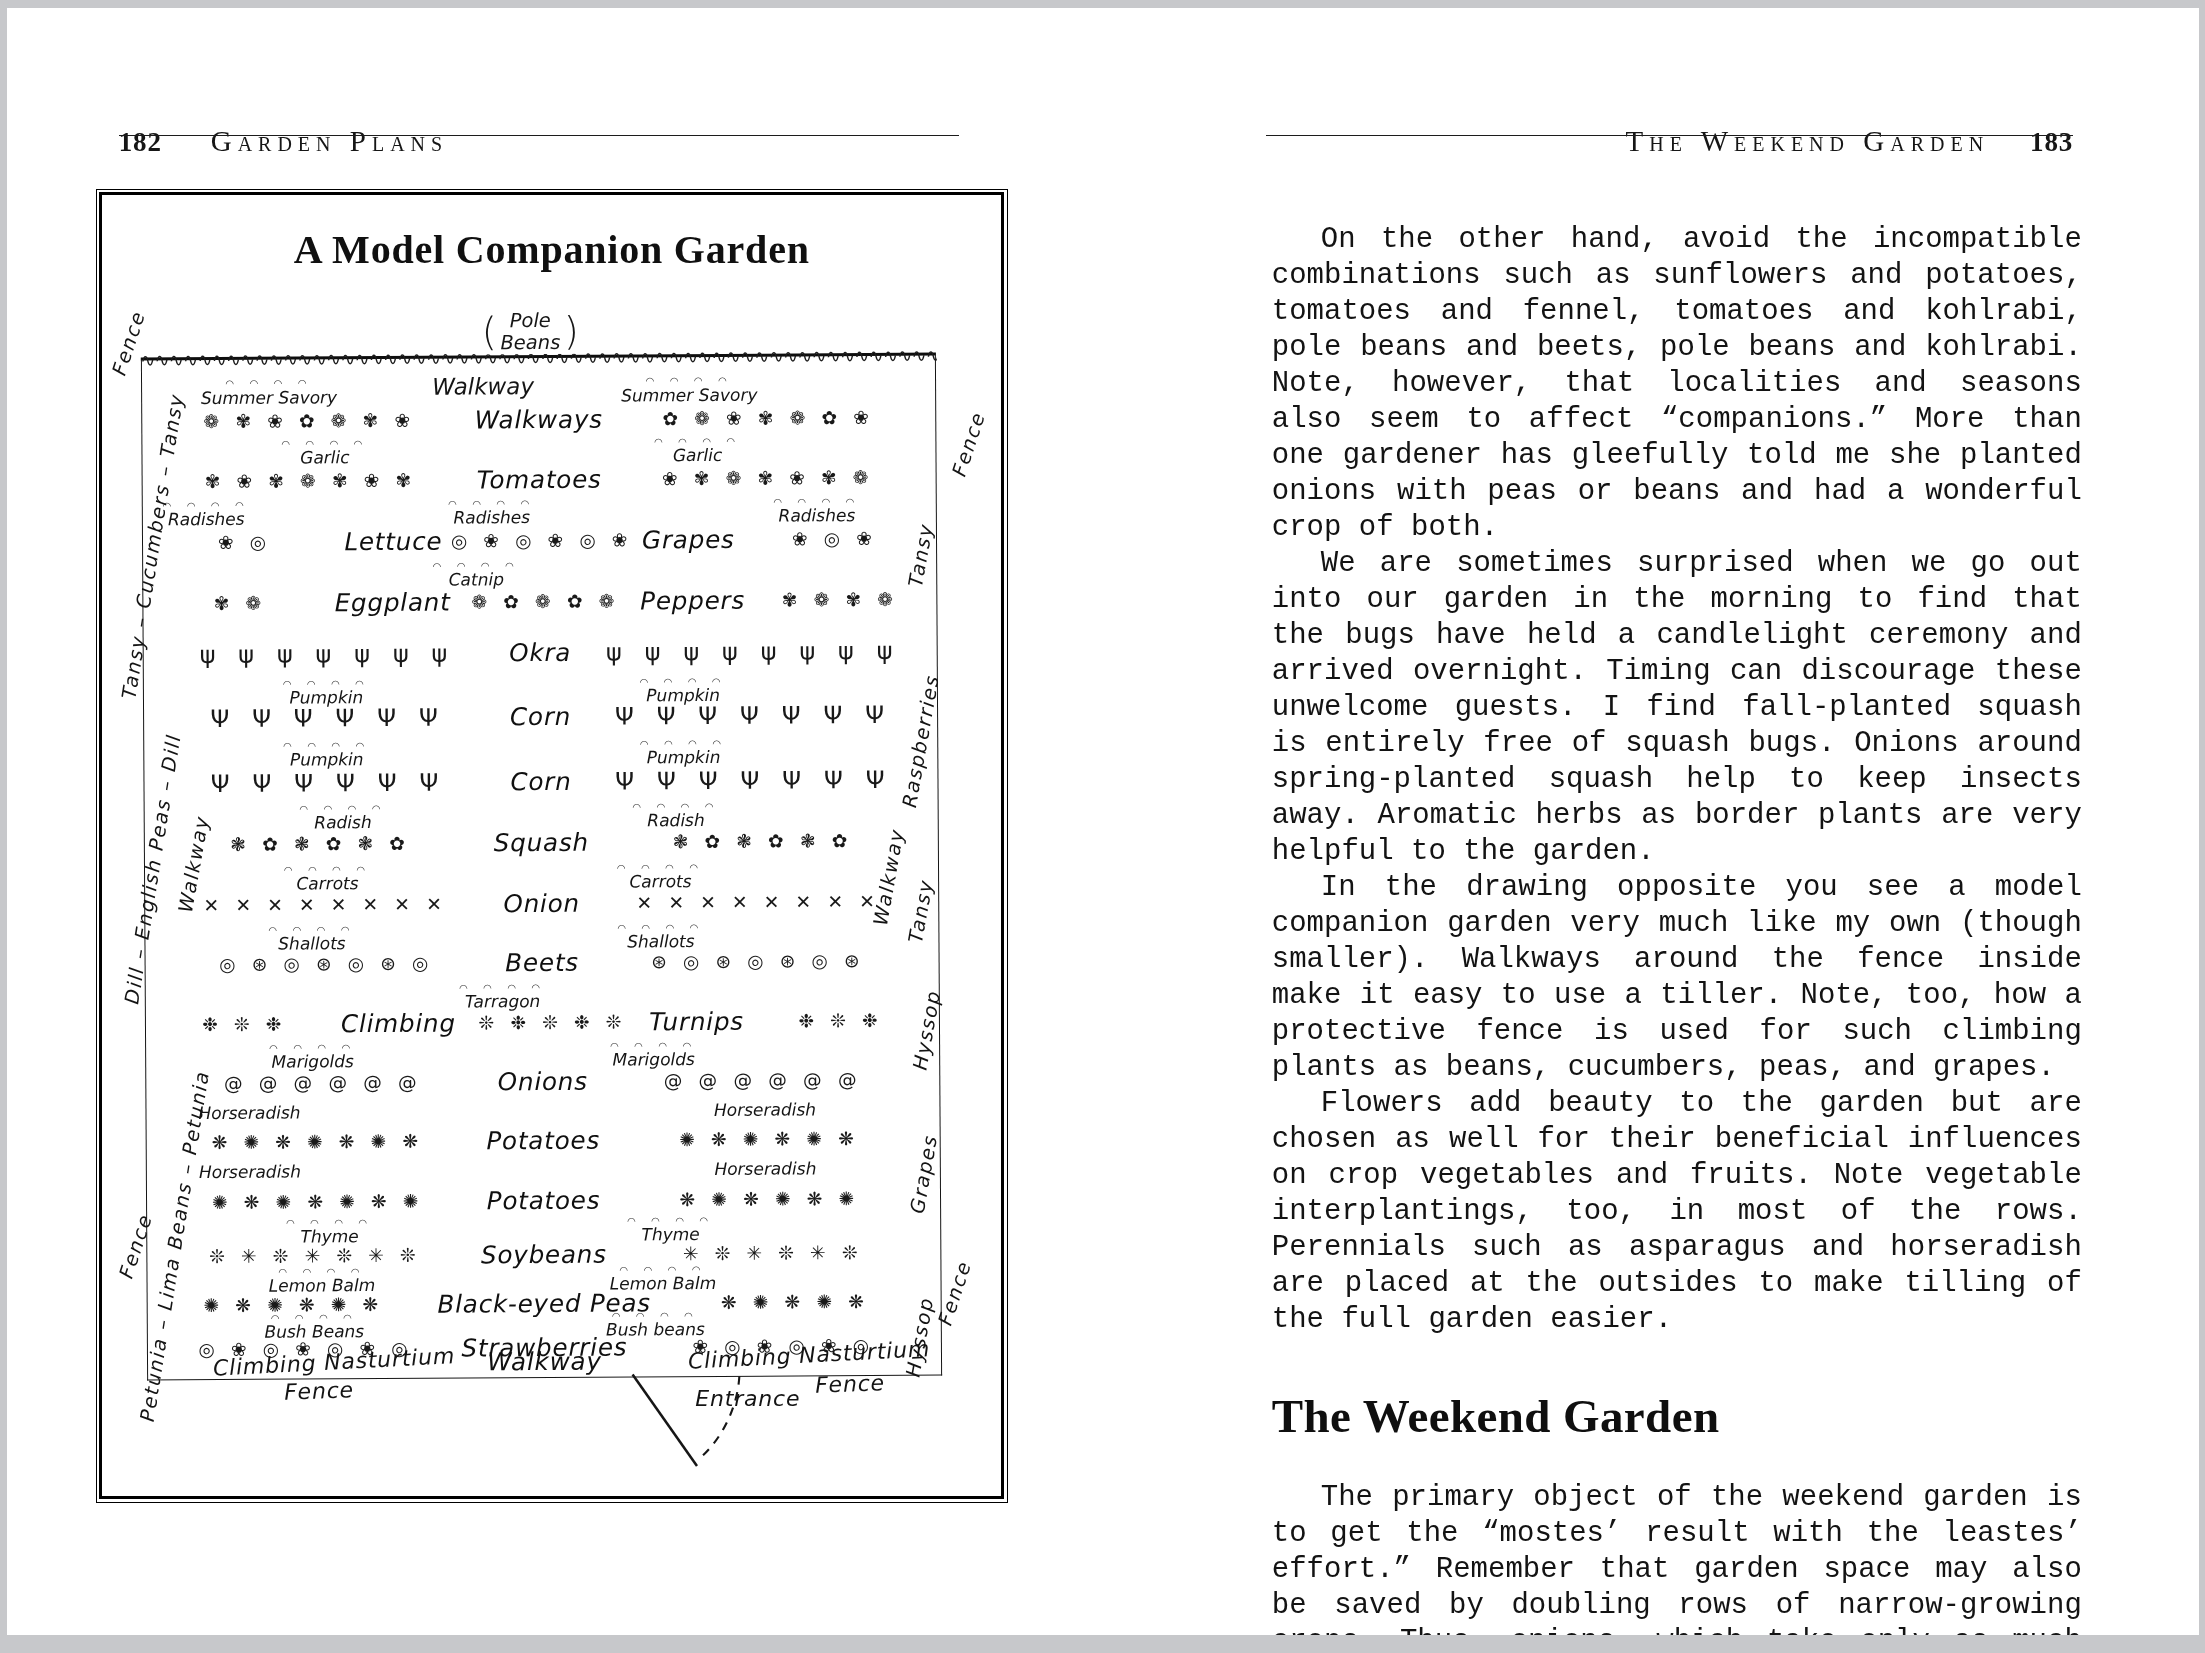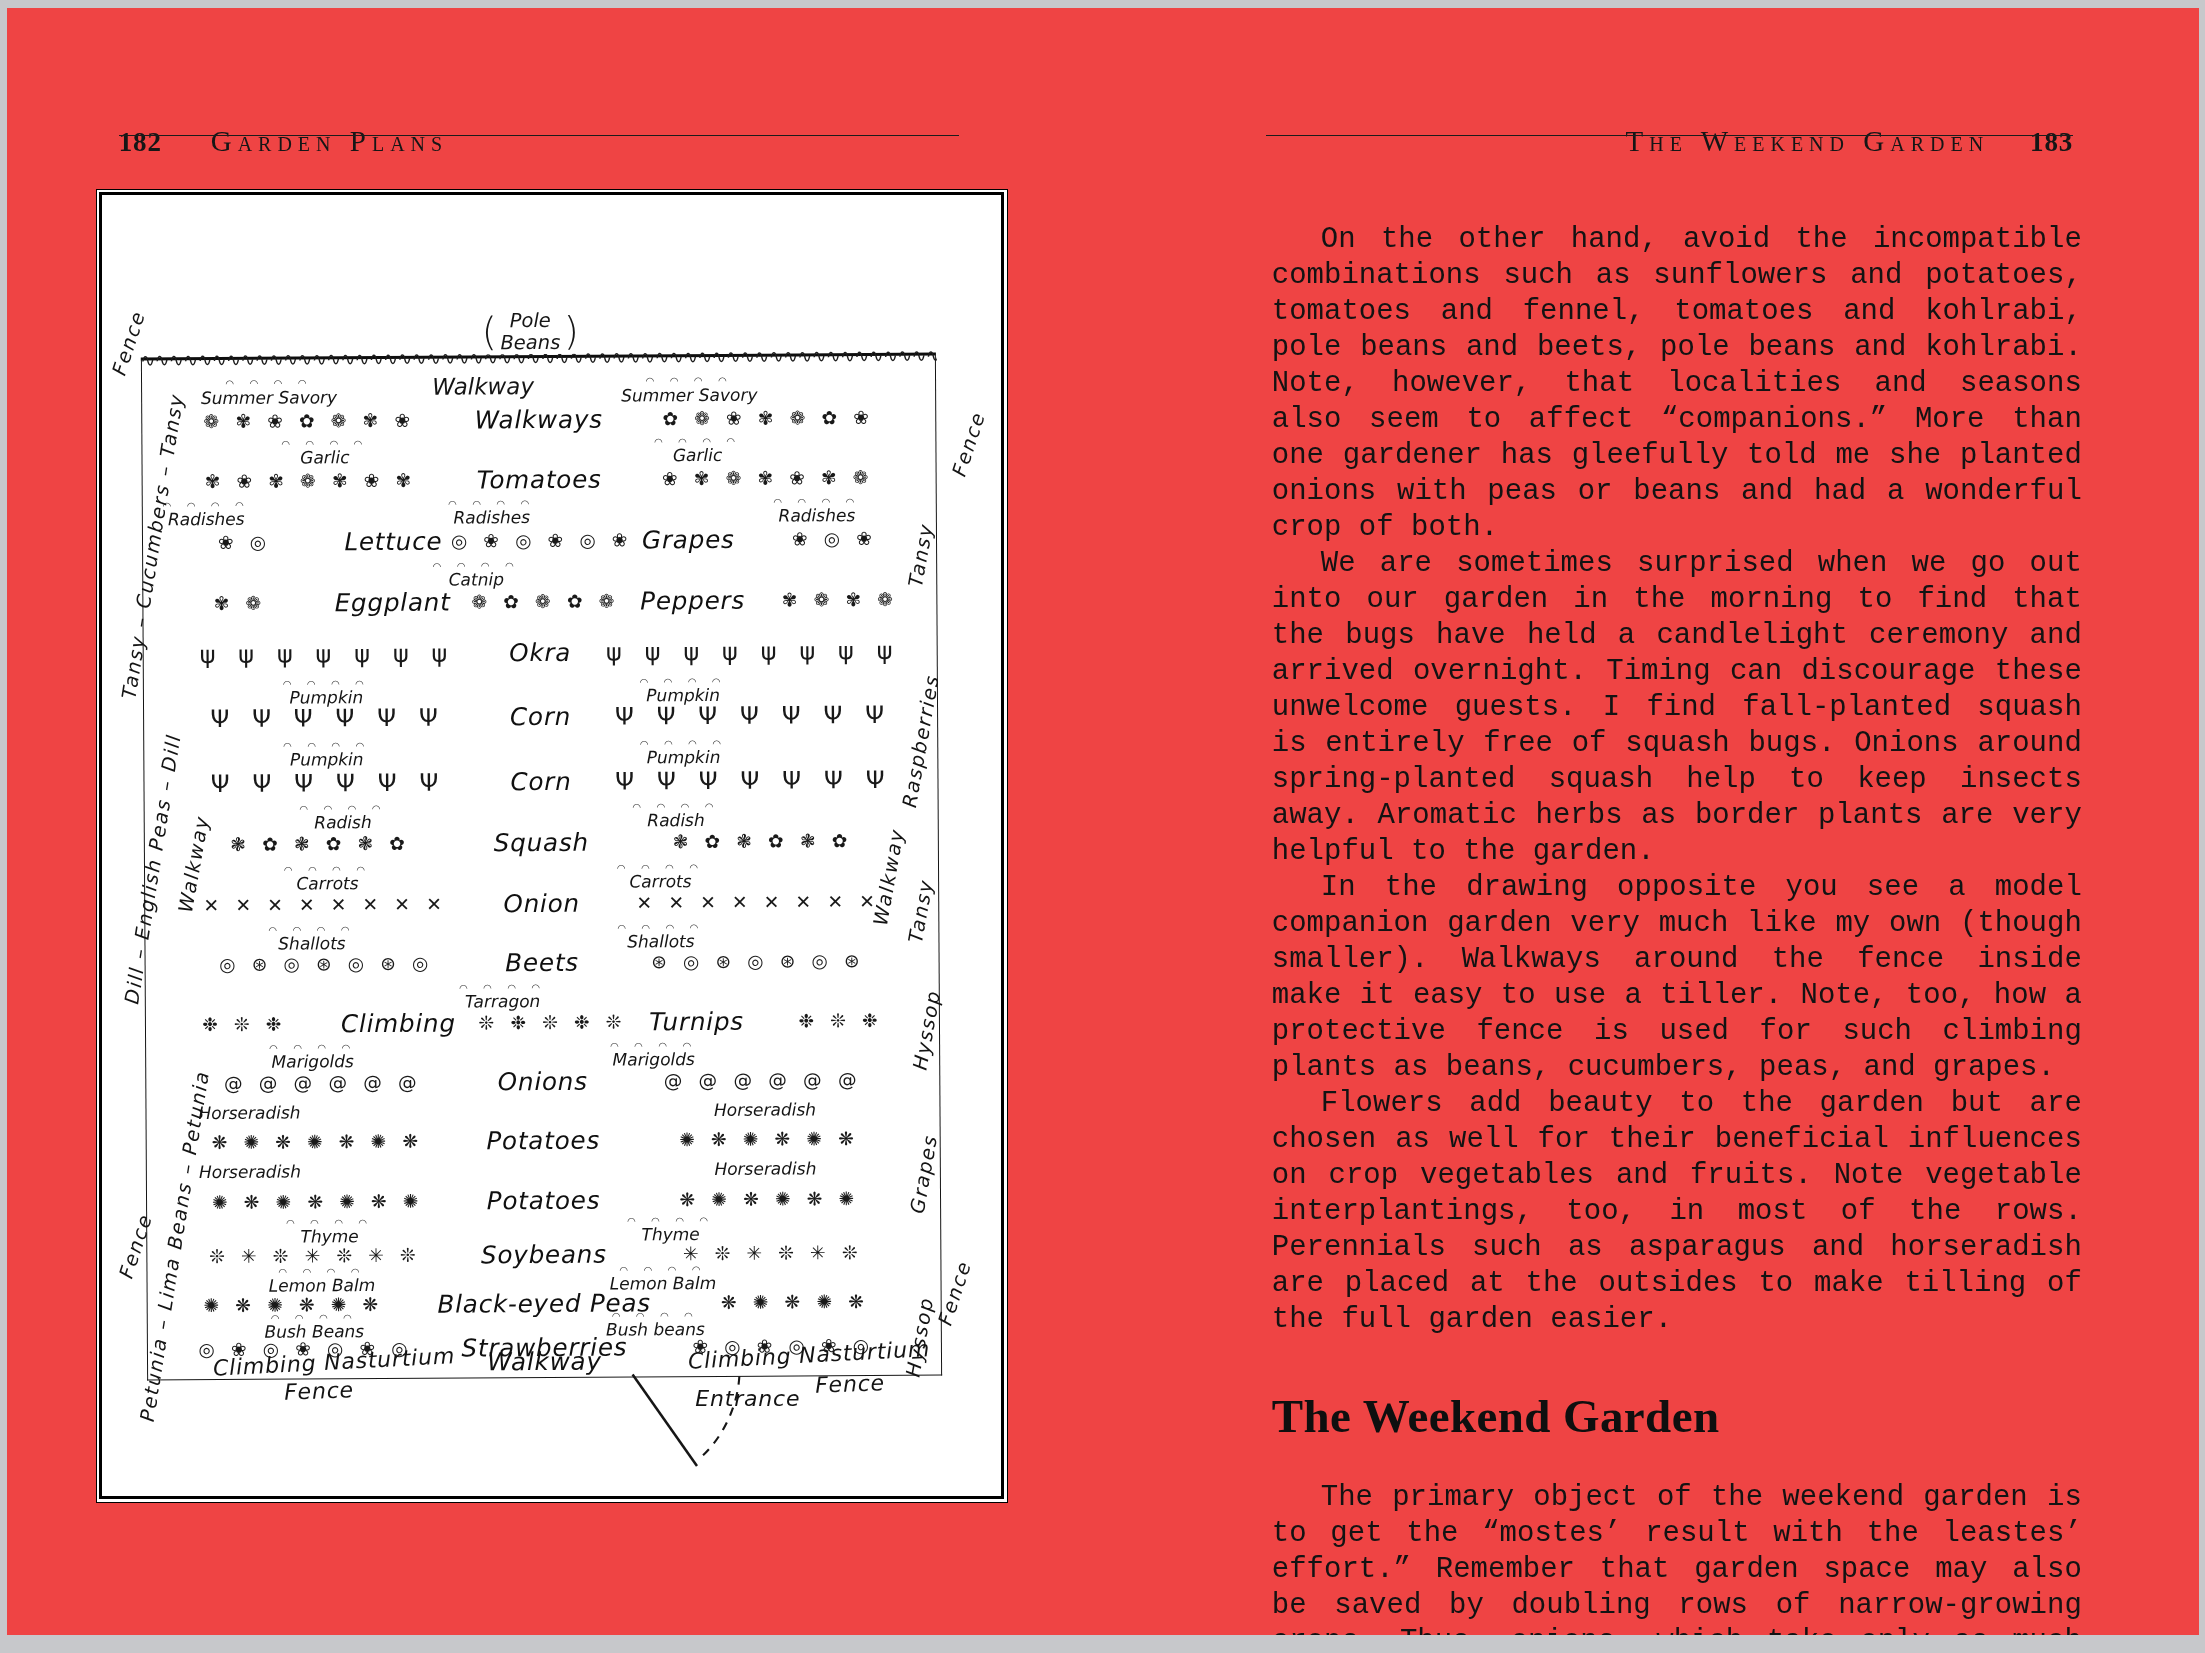--- a/index.html
+++ b/index.html
@@ -5,21 +5,21 @@
   html,body{margin:0;padding:0;}
   body{
     width:2205px;height:1654px;position:relative;
     background:#c7c8cb;
     font-family:"Liberation Serif", serif;
     color:#111;
     -webkit-font-smoothing:antialiased;
   }
   .sheet{
     position:absolute;left:6.8px;top:7.6px;right:6px;bottom:18.7px;
-    background:#ef4444;overflow:hidden;
+    background:#ffffff;overflow:hidden;
   }
   
   .runhead{position:absolute;top:81px;font-size:26px;letter-spacing:1.7px;color:#161616;}
   .runhead .pageno{font-size:27px;font-weight:600;letter-spacing:0.8px;font-family:"Liberation Serif",serif;}
   .runhead .rh-title{font-variant:small-caps;letter-spacing:6px;font-size:29px;margin-top:36px;}
   #runhead-left{left:112px;display:flex;gap:49px;align-items:baseline;}
   #runhead-right{right:126px;display:flex;gap:41px;align-items:baseline;}
   .head-rule{position:absolute;height:1.7px;background:#1c1c1c;top:127px;}
   #rule-left{left:112px;width:840px;}
   #rule-right{right:126px;width:807px;}
@@ -110,20 +110,21 @@
   <div class="head-rule" id="rule-left"></div>
 
   <div class="runhead" id="runhead-right">
     <span class="rh-title">The Weekend Garden</span>
     <span class="pageno">183</span>
   </div>
   <div class="head-rule" id="rule-right"></div>
 
   <div id="diagram-frame">
     <div id="frame-inner"></div>
+    <div id="diagram-title">A Model Companion Garden</div>
 
     <div id="garden-box">
       <div id="fence-band">∿∿∿∿∿∿∿∿∿∿∿∿∿∿∿∿∿∿∿∿∿∿∿∿∿∿∿∿∿∿∿∿∿∿∿∿∿∿∿∿∿∿∿∿∿∿∿∿∿∿∿∿∿∿∿∿∿∿∿∿∿∿∿∿∿∿∿∿∿∿∿∿∿∿∿∿∿∿∿∿</div>
       <div id="pole-beans">
         <span class="paren">(</span>
         <span class="pb-lines">
           <span>Pole</span>
           <span>Beans</span>
         </span>
         <span class="paren">)</span>

